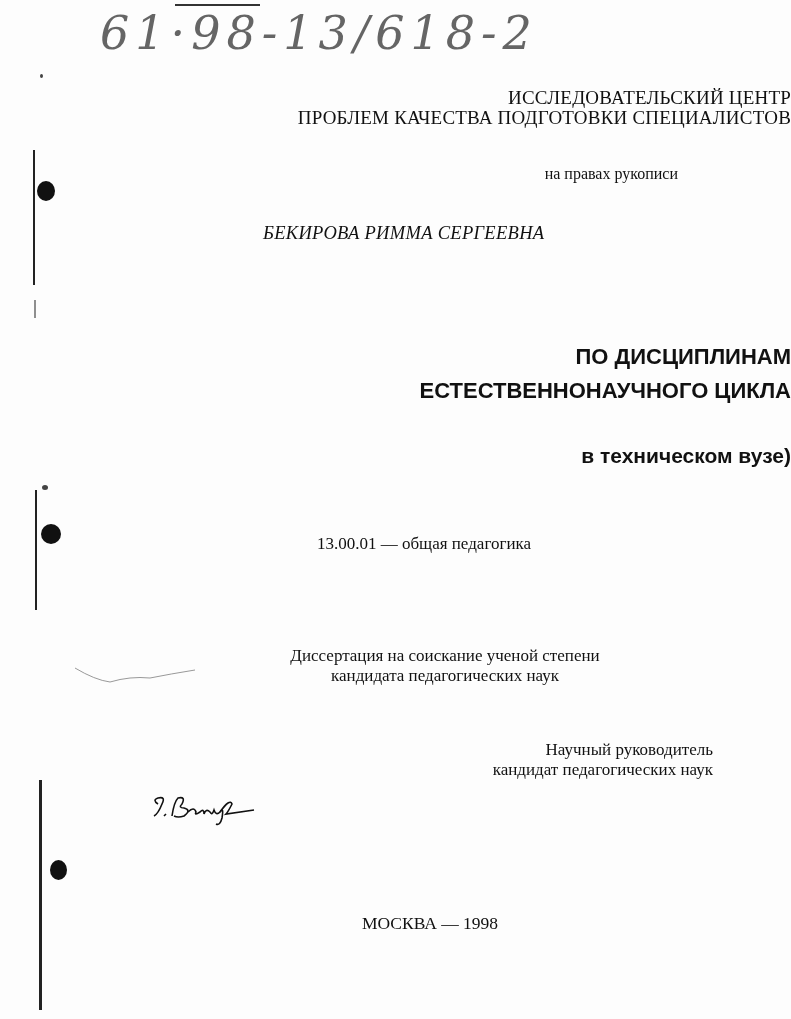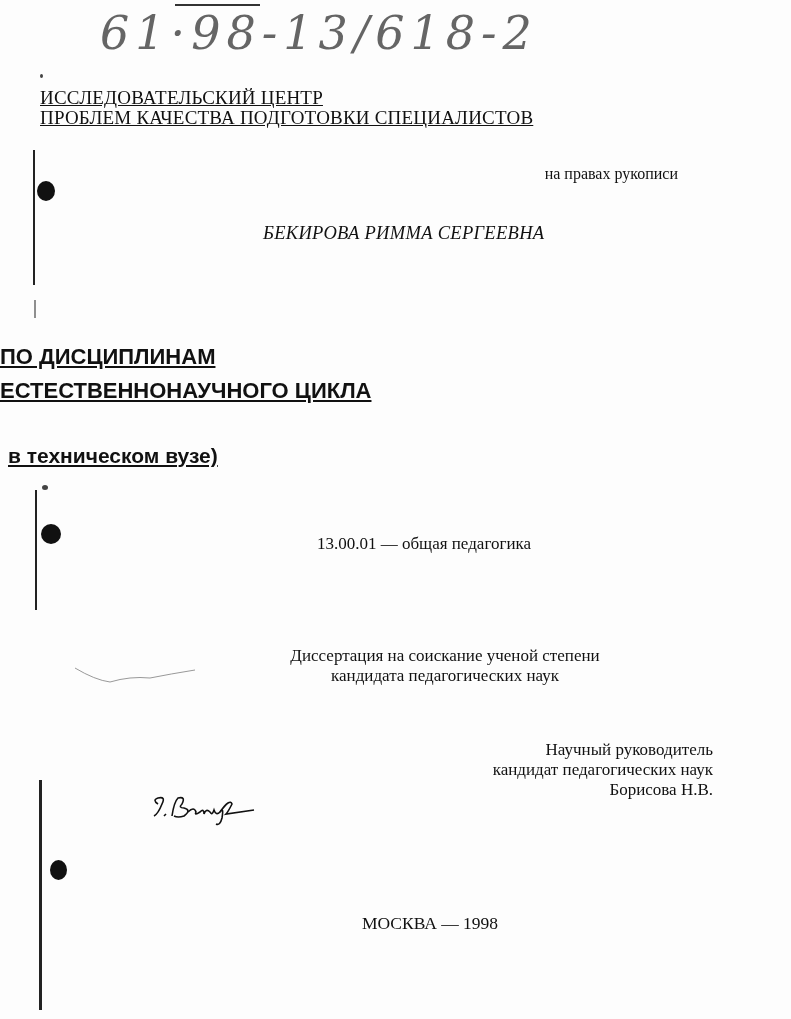--- a/index.html
+++ b/index.html
@@ -5,21 +5,21 @@
   html, body { margin: 0; padding: 0; }
   body {
     width: 791px; height: 1019px; position: relative; overflow: hidden;
     background: #fdfdfd;
     font-family: "Liberation Serif", "DejaVu Serif", serif;
     color: #111;
   }
   .abs { position: absolute; }
   .serif { font-family: "Liberation Serif", "DejaVu Serif", serif; }
   .sans { font-family: "Liberation Sans", "DejaVu Sans", sans-serif; }
-  .center { left: 0; width: 791px; text-align: left; text-decoration: underline; }
+  .center { left: 0; width: 791px; text-align: right; }
 
   .handwritten {
     left: 100px; top: 6px; width: 560px; height: 90px;
   }
   .hw-text {
     font-family: "DejaVu Serif", serif; font-style: italic;
     font-size: 46px; color: #333; letter-spacing: 6px;
     font-weight: normal; transform: skewX(-8deg);
     opacity: 0.75; white-space: nowrap;
   }
@@ -88,21 +88,20 @@
 </svg>
 
 <div class="abs diss serif">
   <div>Диссертация на соискание ученой степени</div>
   <div>кандидата педагогических наук</div>
 </div>
 
 <div class="abs advisor serif">
   <div>Научный руководитель</div>
   <div>кандидат педагогических наук</div>
-  <div>Борисова Н.В.</div>
 </div>
 
 <svg class="abs signature" viewBox="0 0 120 40">
   <path d="M10 14 Q4 10 10 8 Q18 6 14 14 Q10 24 6 26 M16 26 L18 24" stroke="#111" stroke-width="1.6" fill="none"></path>
   <path d="M24 26 Q26 12 30 8 Q38 6 34 14 Q30 18 36 18 Q44 20 36 26 Q30 28 26 26" stroke="#111" stroke-width="1.6" fill="none"></path>
   <path d="M40 22 Q46 16 48 22 Q46 26 52 22 Q56 18 56 24 Q58 18 62 22 Q64 26 66 20 Q68 26 72 22 Q76 16 74 28 Q72 36 68 34" stroke="#111" stroke-width="1.6" fill="none"></path>
   <path d="M72 22 Q82 8 84 14 Q80 22 78 24 L106 20" stroke="#111" stroke-width="1.6" fill="none"></path>
 </svg>
 
 <div class="abs city serif">МОСКВА — 1998</div>

